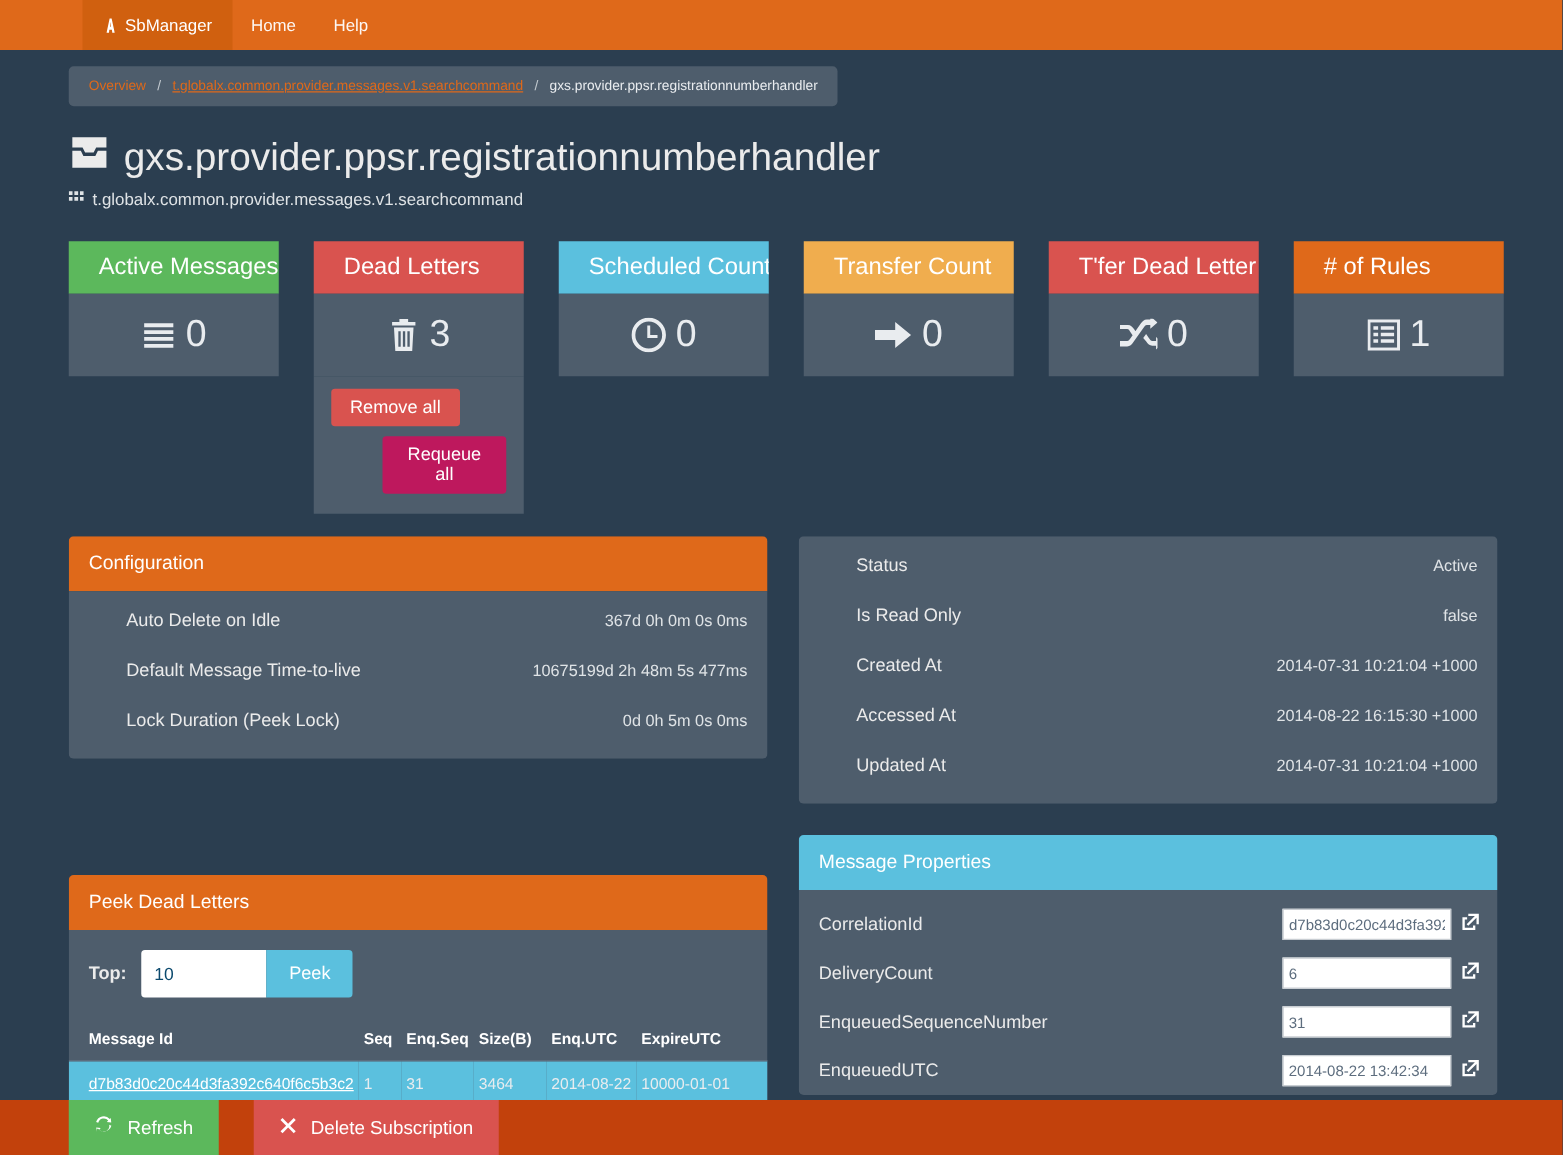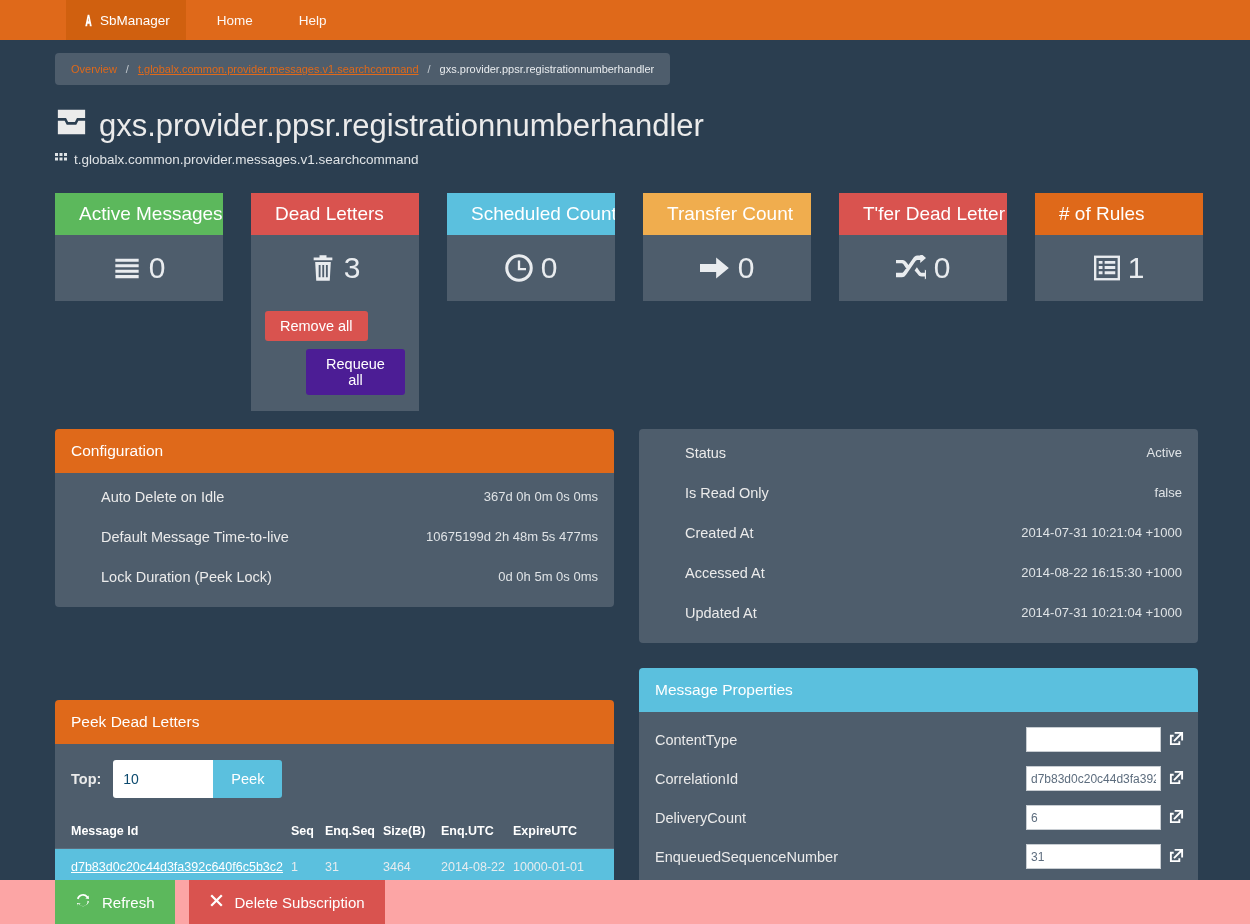--- a/index.html
+++ b/index.html
@@ -12,21 +12,20 @@
     color: #ebebeb;
   }
 
   
   .navbar {
     height: 40px;
     background: #df691a;
     display: flex;
     align-items: stretch;
     padding-left: 66px;
-    gap: 16px;
   }
   .brand {
     display: flex;
     align-items: center;
     gap: 5px;
     padding: 0 16px;
     background: #d0600f;
     color: #fff;
     font-size: 13.5px;
     white-space: nowrap;
@@ -114,21 +113,21 @@
   .btn {
     border: none;
     color: #fff;
     font-size: 14.5px;
     font-family: inherit;
     padding: 7px 15px;
     cursor: pointer;
     border-radius: 3px;
   }
   .btn-danger { background: #d9534f; }
-  .btn-warning { background: #4c1d95; margin-left: 41px; }
+  .btn-warning { background: #be185d; margin-left: 41px; }
 
   
   .panels {
     display: flex;
     gap: 25px;
     padding: 18px 0 0 55px;
   }
   .col { width: 559px; }
   .panel { border-radius: 4px; overflow: hidden; margin-bottom: 25px; }
   .panel-head {
@@ -222,24 +221,24 @@
     outline: none;
   }
   .pop-ico { color: #fff; display: block; }
 
   
   .footer-bar {
     position: absolute;
     left: 0; bottom: 0;
     width: 1250px;
     height: 44px;
-    background: #fca5a5;
+    background: #c2410c;
     display: flex;
     padding-left: 55px;
-    gap: 14px;
+    gap: 28px;
   }
   .fbtn {
     border: none;
     color: #fff;
     font-size: 15px;
     font-family: inherit;
     height: 44px;
     padding: 0 20px;
     display: flex;
     align-items: center;
@@ -459,31 +458,20 @@
           <span class="k">Updated At</span>
           <span class="v">2014-07-31 10:21:04 +1000</span>
         </div>
       </div>
     </div>
 
     <div class="panel">
       <div class="panel-head ph-info">Message Properties</div>
       <div class="panel-body" style="padding:8px 0 0 0">
 
-        <div class="mp-row">
-          <span class="lbl">ContentType</span>
-          <span class="mp-right">
-            <input class="mp-input" type="text" value="" style="">
-            <span class="pop-ico">
-              <svg width="15" height="15" viewBox="0 0 16 16">
-                  <path fill="#fff" d="M6 1h9v9h-2V4.4l-7 7L4.6 10l7-7H6V1zM1 4h4v2H3v7h7v-2h2v4H1V4z"></path>
-                </svg>
-            </span>
-          </span>
-        </div>
 
         <div class="mp-row">
           <span class="lbl">CorrelationId</span>
           <span class="mp-right">
             <input class="mp-input" type="text" value="d7b83d0c20c44d3fa392c640f6c5b3c2" style="">
             <span class="pop-ico">
               <svg width="15" height="15" viewBox="0 0 16 16">
                   <path fill="#fff" d="M6 1h9v9h-2V4.4l-7 7L4.6 10l7-7H6V1zM1 4h4v2H3v7h7v-2h2v4H1V4z"></path>
                 </svg>
             </span>

